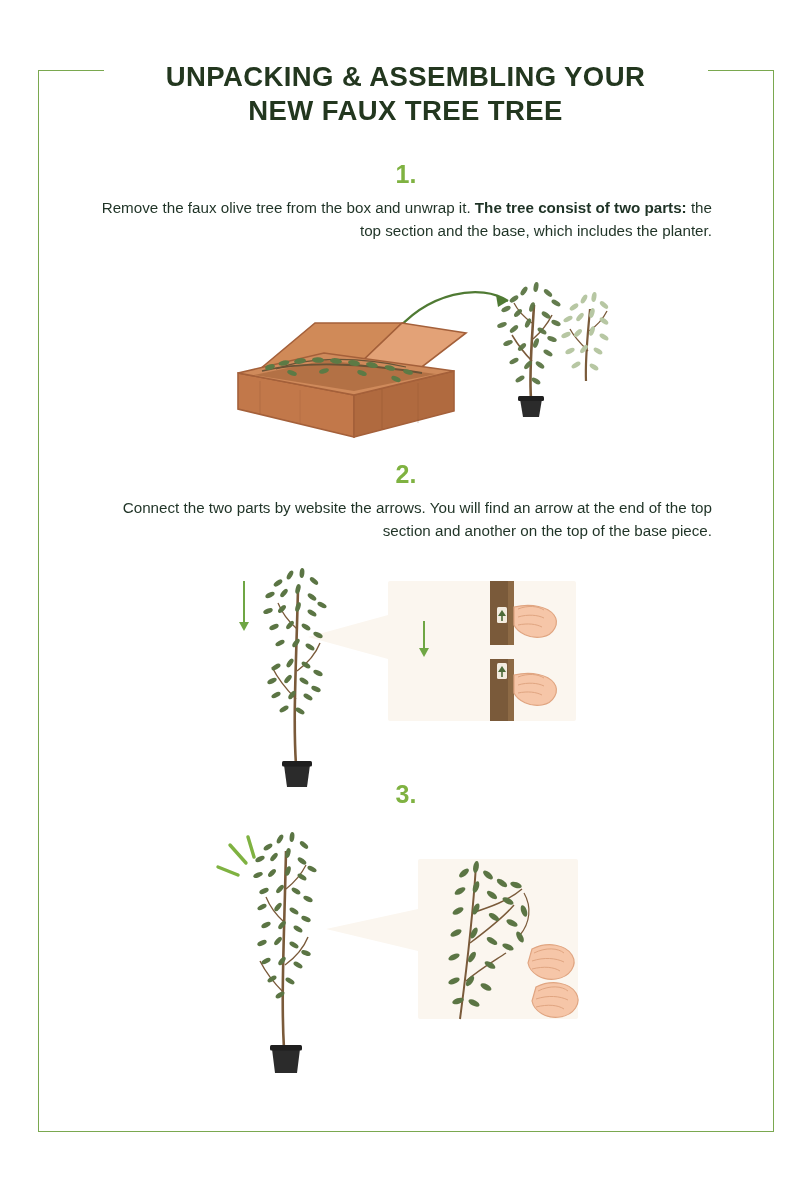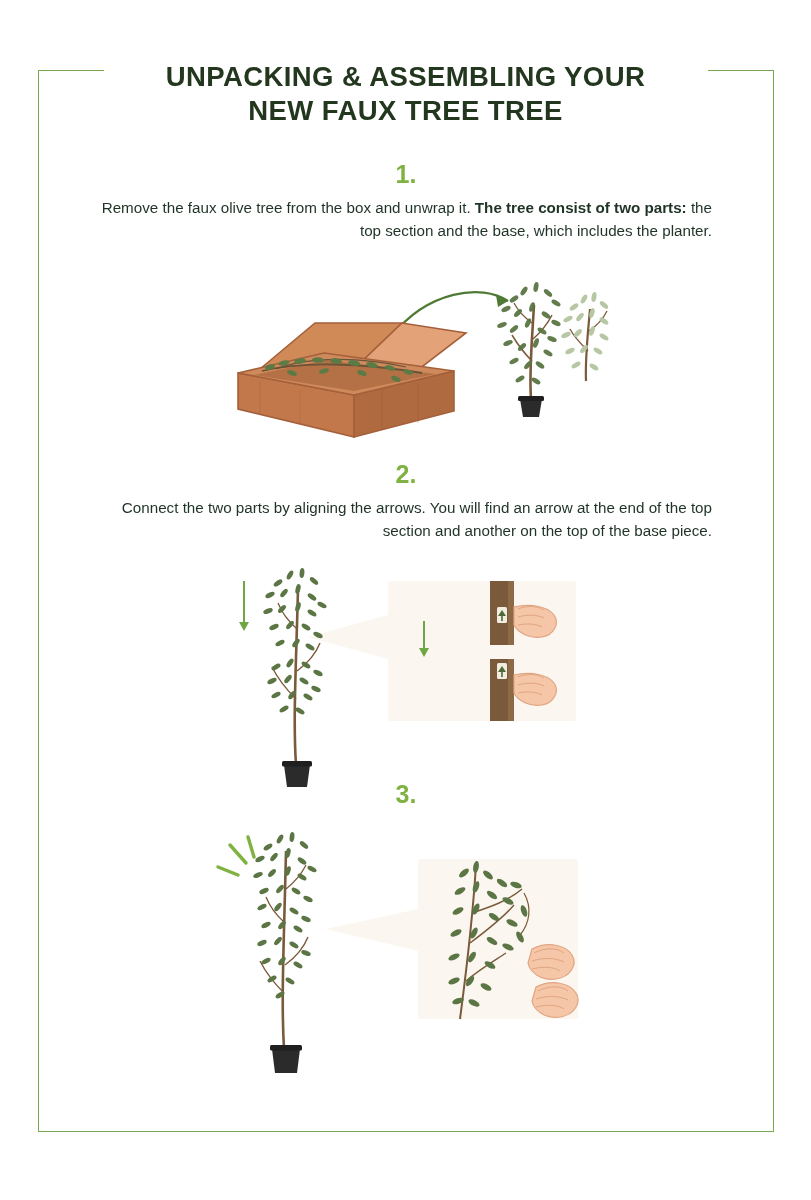--- a/index.html
+++ b/index.html
@@ -203,21 +203,21 @@
             <ellipse cx="514" cy="104" rx="5" ry="2.4" transform="rotate(-30 514 104)"></ellipse>
             <ellipse cx="532" cy="106" rx="5" ry="2.4" transform="rotate(34 532 106)"></ellipse>
           </g>
         </g>
       </svg>
     </div>
   </div>
 
   <div class="step" style="top:462px;">
     <div class="step-num">2.</div>
-    <div class="step-text">Connect the two parts by aligning the arrows. You will find an arrow at the end of the top section and another on the top of the base piece.</div>
+    <div class="step-text">Connect the two parts by website the arrows. You will find an arrow at the end of the top section and another on the top of the base piece.</div>
 
     <div class="art" style="height:240px;margin-top:16px;">
       <svg width="688" height="240" viewBox="0 0 688 240">
 
         <rect x="326" y="22" width="188" height="140" rx="2" class="panel-bg"></rect>
 
         <path d="M246 78 L326 56 L326 100 Z" fill="#fbf6ef"></path>
 
         <g>
           <path d="M182 22 L182 66" stroke="#6fa644" stroke-width="2"></path>

